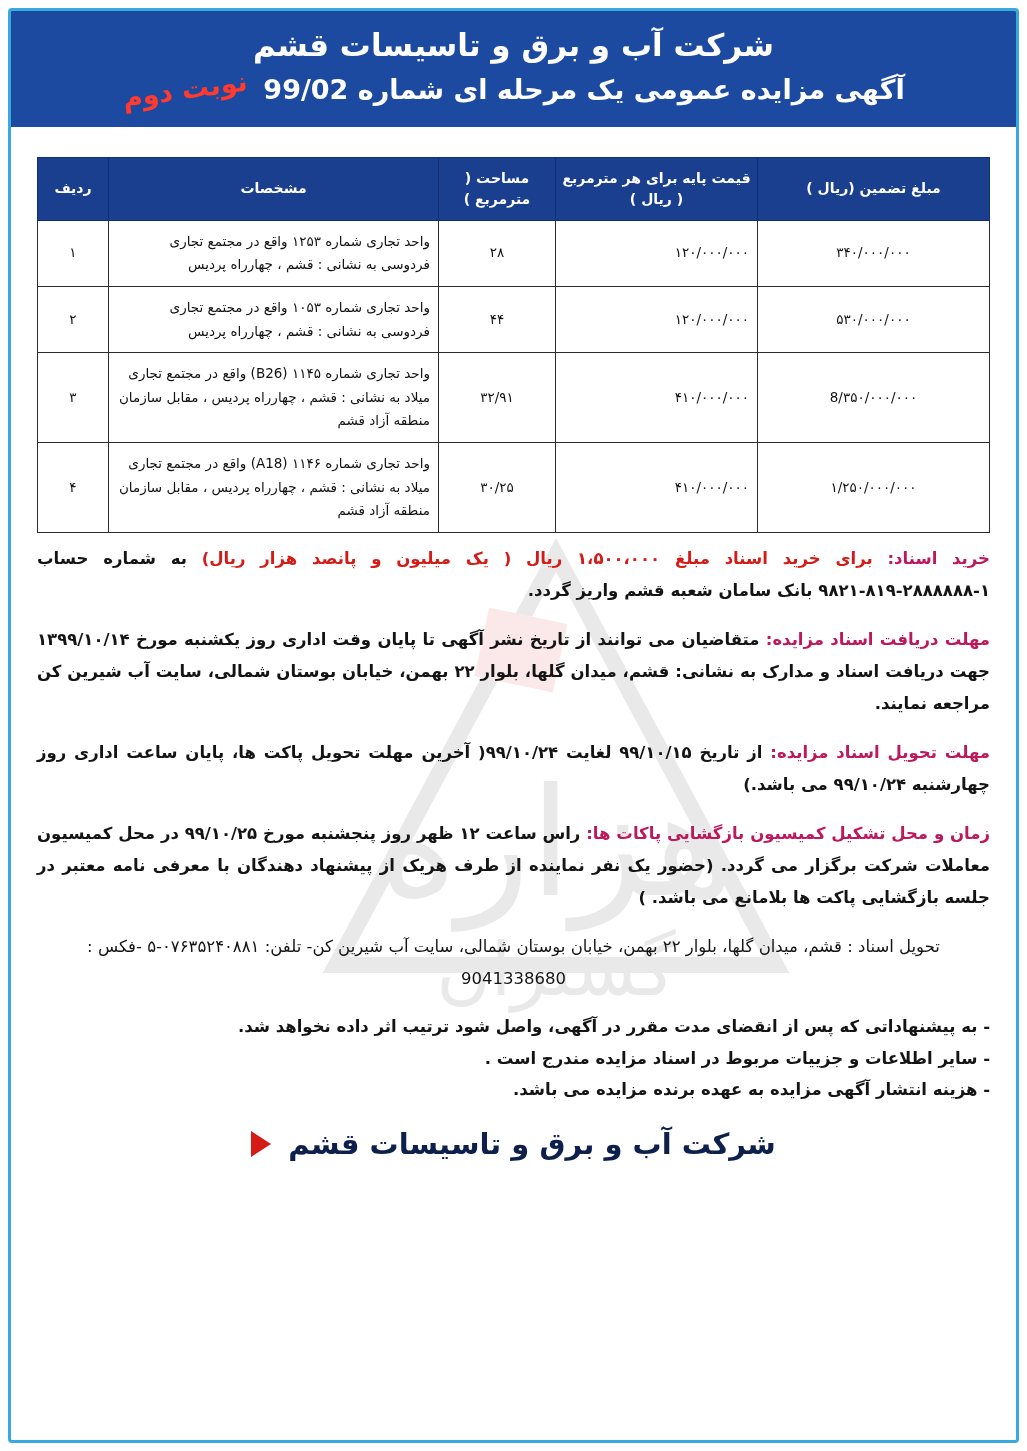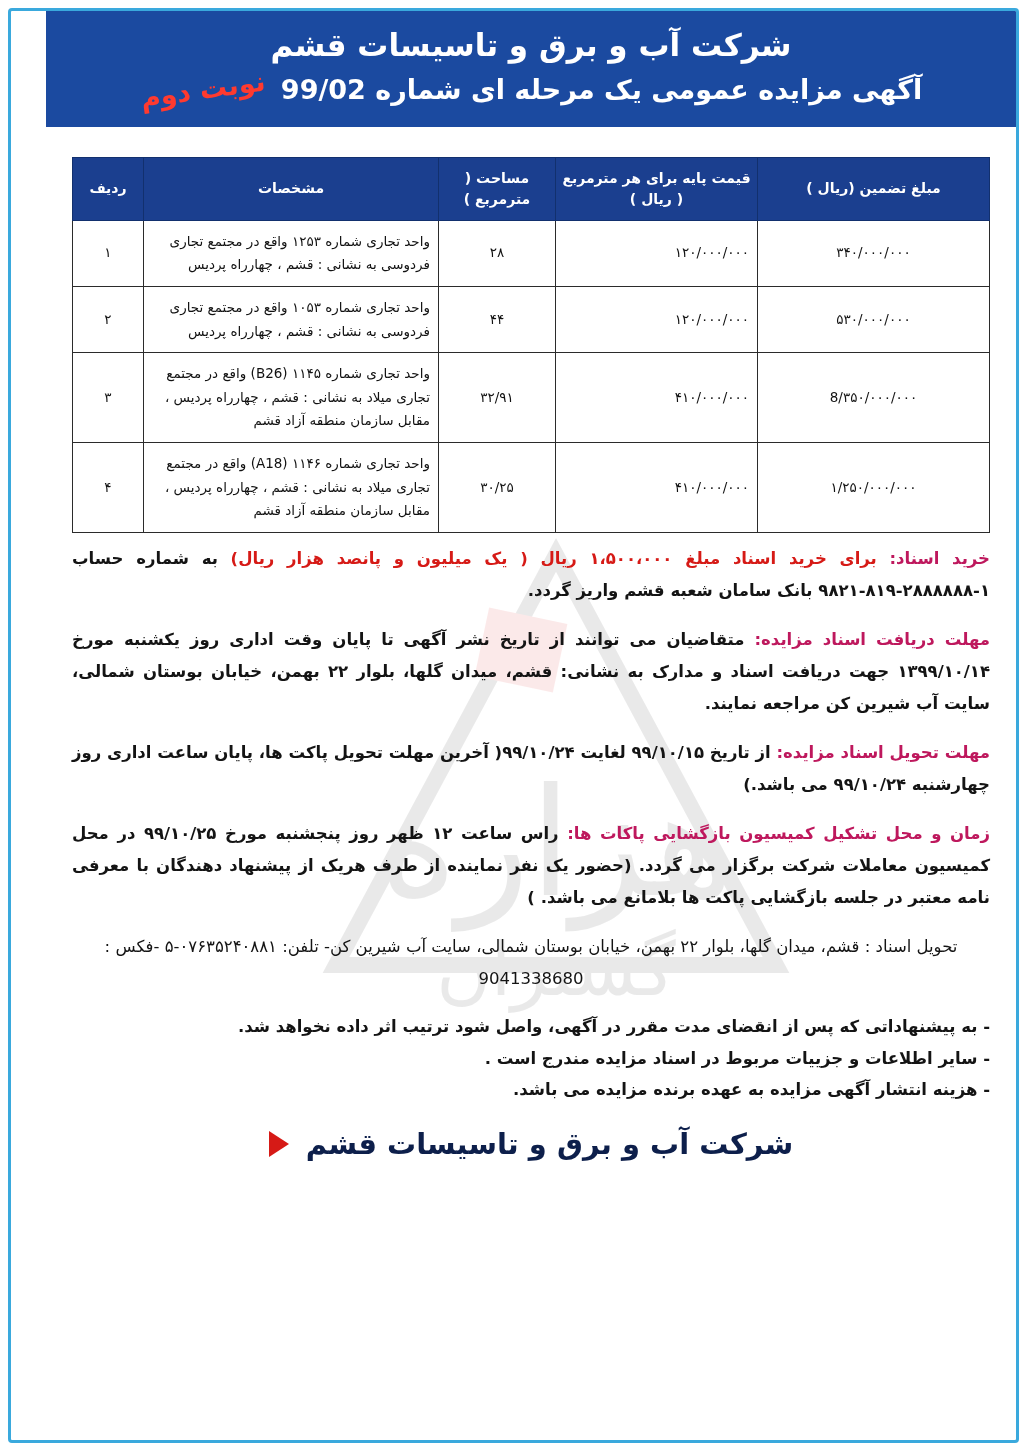--- a/index.html
+++ b/index.html
@@ -23,21 +23,20 @@
   }
   .frame {
     position: relative;
     width: 100%;
     height: 100%;
     box-sizing: border-box;
     border: 3px solid #3aa9dd;
     border-radius: 4px;
     background: #ffffff;
     overflow: hidden;
-    padding-left: 35px;
   }
   
   .header {
     background: #1b4aa0;
     color: #ffffff;
     text-align: center;
     padding: 14px 10px 18px 10px;
     position: relative;
   }
   .header .h-line1 {

